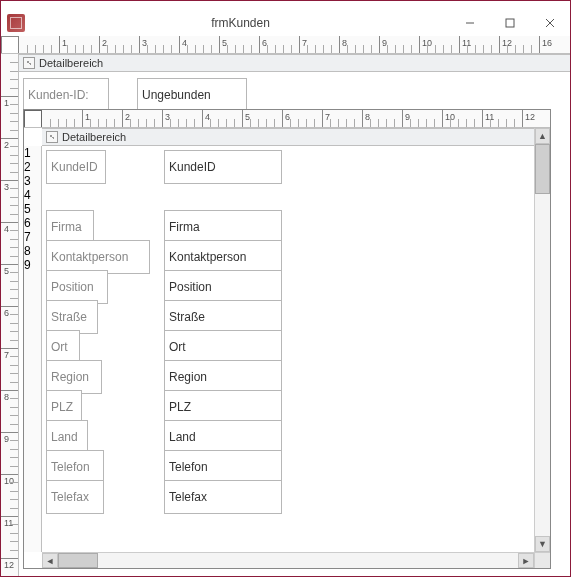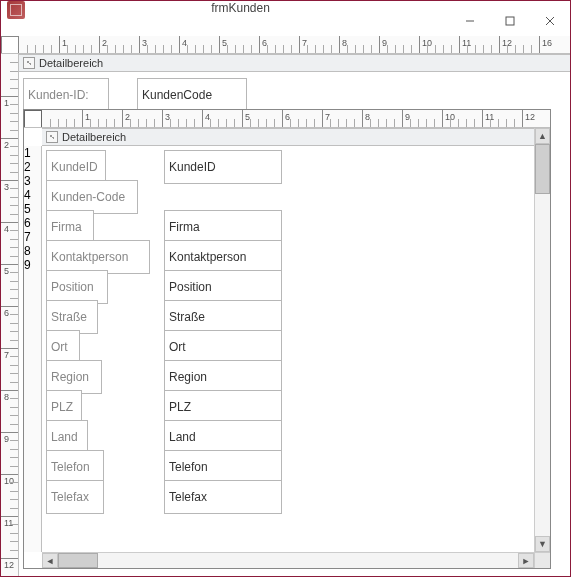--- a/index.html
+++ b/index.html
@@ -1,20 +1,20 @@
 <!DOCTYPE html>
 <html><head>
 <meta charset="utf-8">
 <style>
   * { box-sizing: border-box; margin: 0; padding: 0; }
   body { font-family: "Segoe UI", Tahoma, sans-serif; font-size: 12px; background: #fff; user-select: none; }
 
   
   .window { width: 571px; height: 577px; border: 1px solid #8b1a3a; background: #fff; position: relative; }
-  .titlebar { height: 45px; background: #fff; border-bottom: 6px solid #4c1d95; display: flex; }
+  .titlebar { height: 45px; background: #fff; border-bottom: 1px solid #4c1d95; display: flex; align-items: center; }
   .titlebar .appicon { width: 18px; height: 18px; margin: 0 6px; background: linear-gradient(135deg,#a4373a,#c05f5f); border-radius:2px; position:relative; }
   .titlebar .appicon:before { content:""; position:absolute; inset:3px; border:1px solid rgba(255,255,255,.6); }
   .titlebar .title { flex:1; text-align:center; color:#444; font-size:12px; }
   .wbtns { display:flex; height:100%; }
   .wbtn { width:40px; display:flex; align-items:center; justify-content:center; color:#555; font-size:11px; }
   .wbtn svg { width:10px; height:10px; stroke:#555; stroke-width:1; fill:none; }
 
   
   .toolstrip { height:6px; background:#f4f4f4; border-bottom:1px solid #d8d8d8; }
 
@@ -286,21 +286,21 @@
 
         <div class="section-bar" style="position:absolute; left:0; right:0; top:0;">
           <div class="grip"></div>
           <span>Detailbereich</span>
         </div>
 
         <div class="ctl lbl" style="left:4px; top:24px; width:86px;">
           <span>Kunden-ID:</span>
         </div>
         <div class="ctl tb" style="left:118px; top:24px; width:110px;">
-          <span>KundenCode</span>
+          <span>Ungebunden</span>
         </div>
 
         <div class="subform" style="left:4px; top:55px; width:528px; height:460px;">
 
           <div class="hruler" style="border-top:0;">
             <div class="hruler-corner selector"></div>
             <div class="hruler-ticks" id="sub-hticks">
                 <div class="major" style="left: 40px;">
                   <span>1</span>
                 </div>
@@ -437,21 +437,20 @@
               <div class="major" style="top: 396px;"><span>9</span></div>
               <div class="minor" style="top: 360.8px;"></div>
               <div class="minor" style="top: 369.6px;"></div>
               <div class="minor" style="top: 378.4px;"></div>
               <div class="minor" style="top: 387.2px;"></div>
             </div>
 
           <div class="sub-body" id="sub-body">
               <div class="ctl lbl" style="left: 4px; top: 4px; width: 60px;">KundeID</div>
               <div class="ctl tb" style="left: 122px; top: 4px; width: 118px;">KundeID</div>
-              <div class="ctl lbl" style="left: 4px; top: 34px; width: 92px;">Kunden-Code</div>
               <div class="ctl lbl" style="left: 4px; top: 64px; width: 48px;">Firma</div>
               <div class="ctl tb" style="left: 122px; top: 64px; width: 118px;">Firma</div>
               <div class="ctl lbl" style="left: 4px; top: 94px; width: 104px;">Kontaktperson</div>
               <div class="ctl tb" style="left: 122px; top: 94px; width: 118px;">Kontaktperson</div>
               <div class="ctl lbl" style="left: 4px; top: 124px; width: 62px;">Position</div>
               <div class="ctl tb" style="left: 122px; top: 124px; width: 118px;">Position</div>
               <div class="ctl lbl" style="left: 4px; top: 154px; width: 52px;">Straße</div>
               <div class="ctl tb" style="left: 122px; top: 154px; width: 118px;">Straße</div>
               <div class="ctl lbl" style="left: 4px; top: 184px; width: 34px;">Ort</div>
               <div class="ctl tb" style="left: 122px; top: 184px; width: 118px;">Ort</div>

